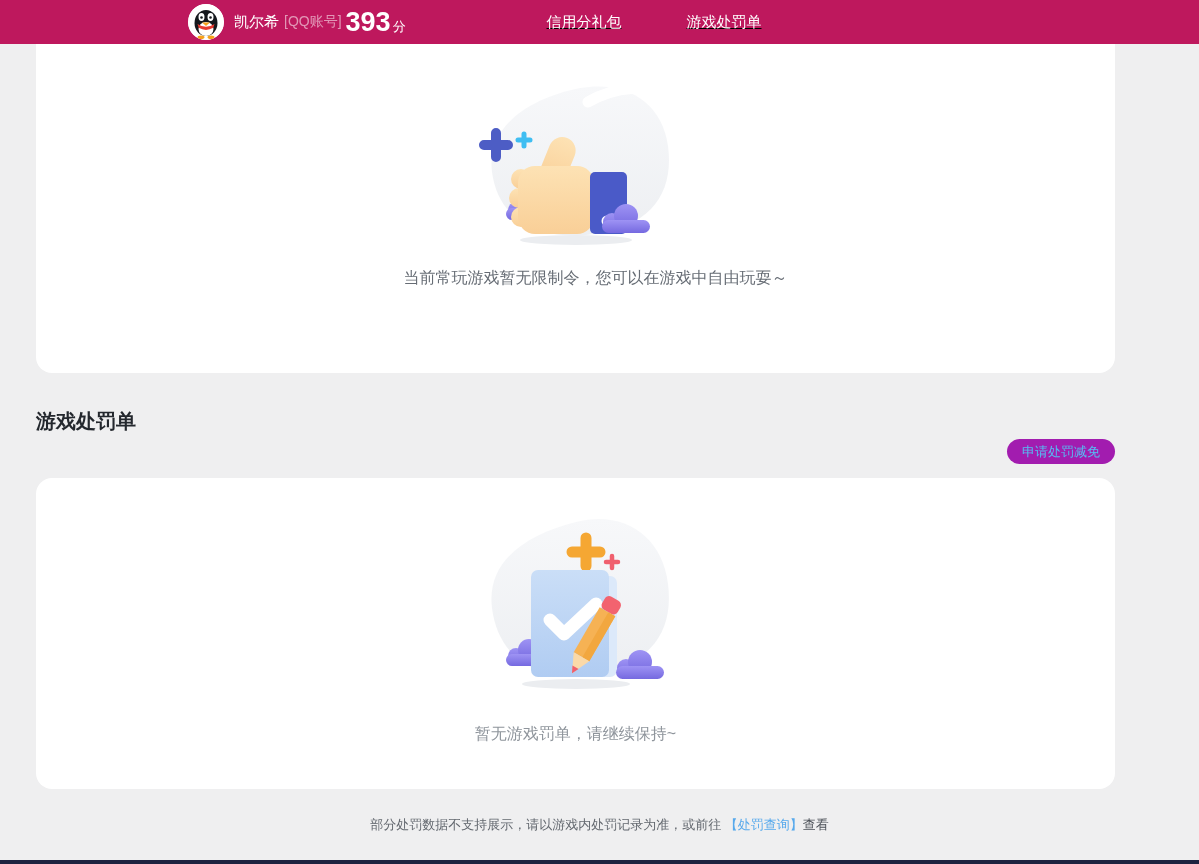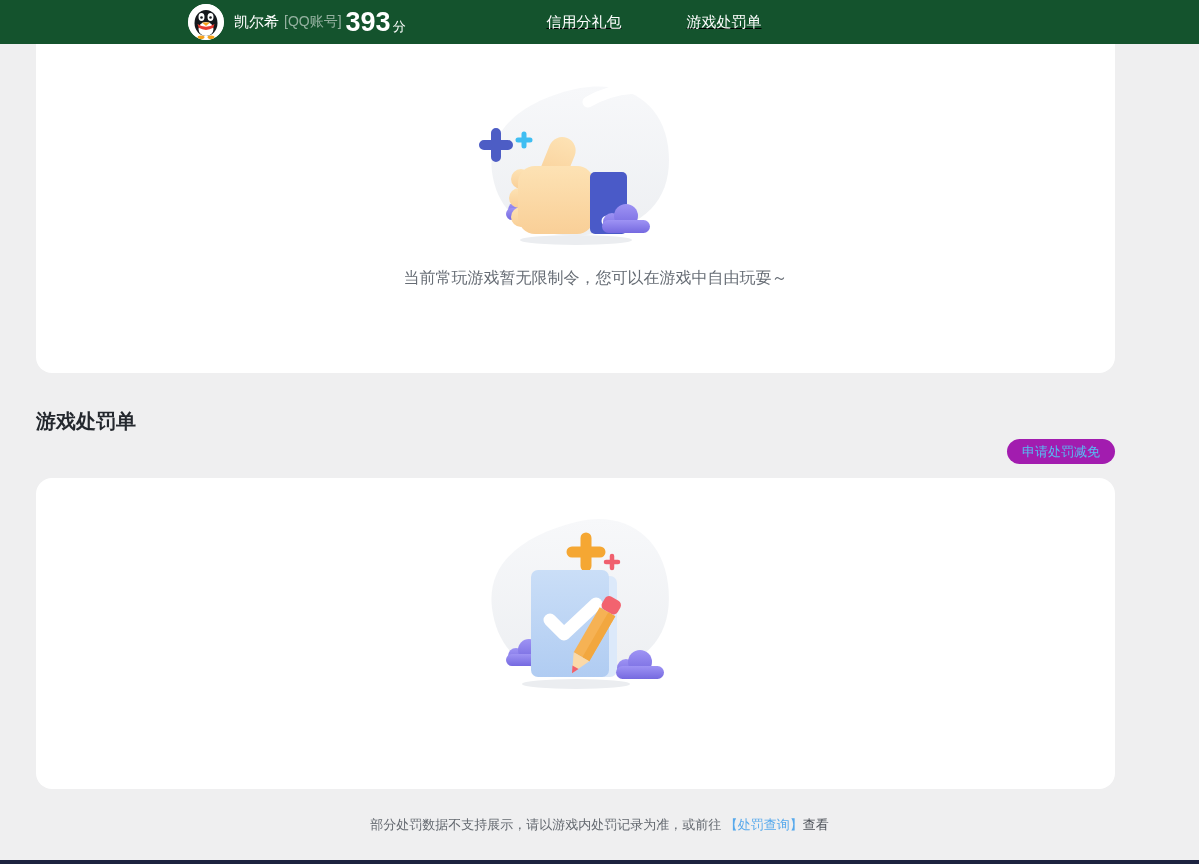--- a/index.html
+++ b/index.html
@@ -3,21 +3,21 @@
 <meta charset="utf-8">
 <style>
   html,body { margin:0; padding:0; }
   body {
     width:1199px; height:864px; position:relative; overflow:hidden;
     background:#efeff0;
     font-family:"Liberation Sans","DejaVu Sans",sans-serif;
   }
 
   
-  .topbar { position:absolute; left:0; top:0; width:100%; height:44px; background:#14532d; }
+  .topbar { position:absolute; left:0; top:0; width:100%; height:44px; background:#be185d; }
   .user-area { position:absolute; left:188px; top:0; height:44px; display:flex; align-items:center; }
   .avatar { width:36px; height:36px; border-radius:50%; overflow:hidden; flex:none; background:#fff; }
   .uname { margin-left:10px; color:#ffffff; font-size:15px; }
   .uacct { margin-left:5px; color:rgba(255,255,255,0.55); font-size:14px; }
   .uscore { margin-left:4px; color:#ffffff; font-size:27px; font-weight:bold; display:flex; align-items:baseline; }
   .uscore-unit { font-size:13px; font-weight:normal; margin-left:2px; }
 
   .nav { position:absolute; left:514px; top:0; height:44px; display:flex;text-decoration:underline; }
   .nav-item { width:140px; height:44px; line-height:44px; text-align:center; color:#ffffff; font-size:15px; cursor:pointer; position:relative; }
   .nav-item.active { color:#2cd9e0; }
@@ -168,19 +168,20 @@
       <rect x="1" y="9" width="8" height="52" fill="#f2a73f"></rect>
       <path d="M-9 61 L0 80 L9 61 Z" fill="#fbd9a8"></path>
       <path d="M-3.5 73 L0 80 L3.5 73 Z" fill="#ef5f6d"></path>
     </g>
     <g fill="url(#g-cloud2)">
       <circle cx="150" cy="160" r="9"></circle>
         <circle cx="164" cy="154" r="12"></circle>
         <rect x="140" y="158" width="48" height="13" rx="6.5"></rect>
     </g>
   </svg>
+  <div class="empty-msg">暂无游戏罚单，请继续保持~</div>
 </div>
 
 <div class="footer-note">
   <span>部分处罚数据不支持展示，请以游戏内处罚记录为准，或前往 </span><span class="footer-link">【处罚查询】</span><span class="footer-suffix">查看</span>
 </div>
 
 <div class="bottom-strip"></div>
 
 </body></html>

